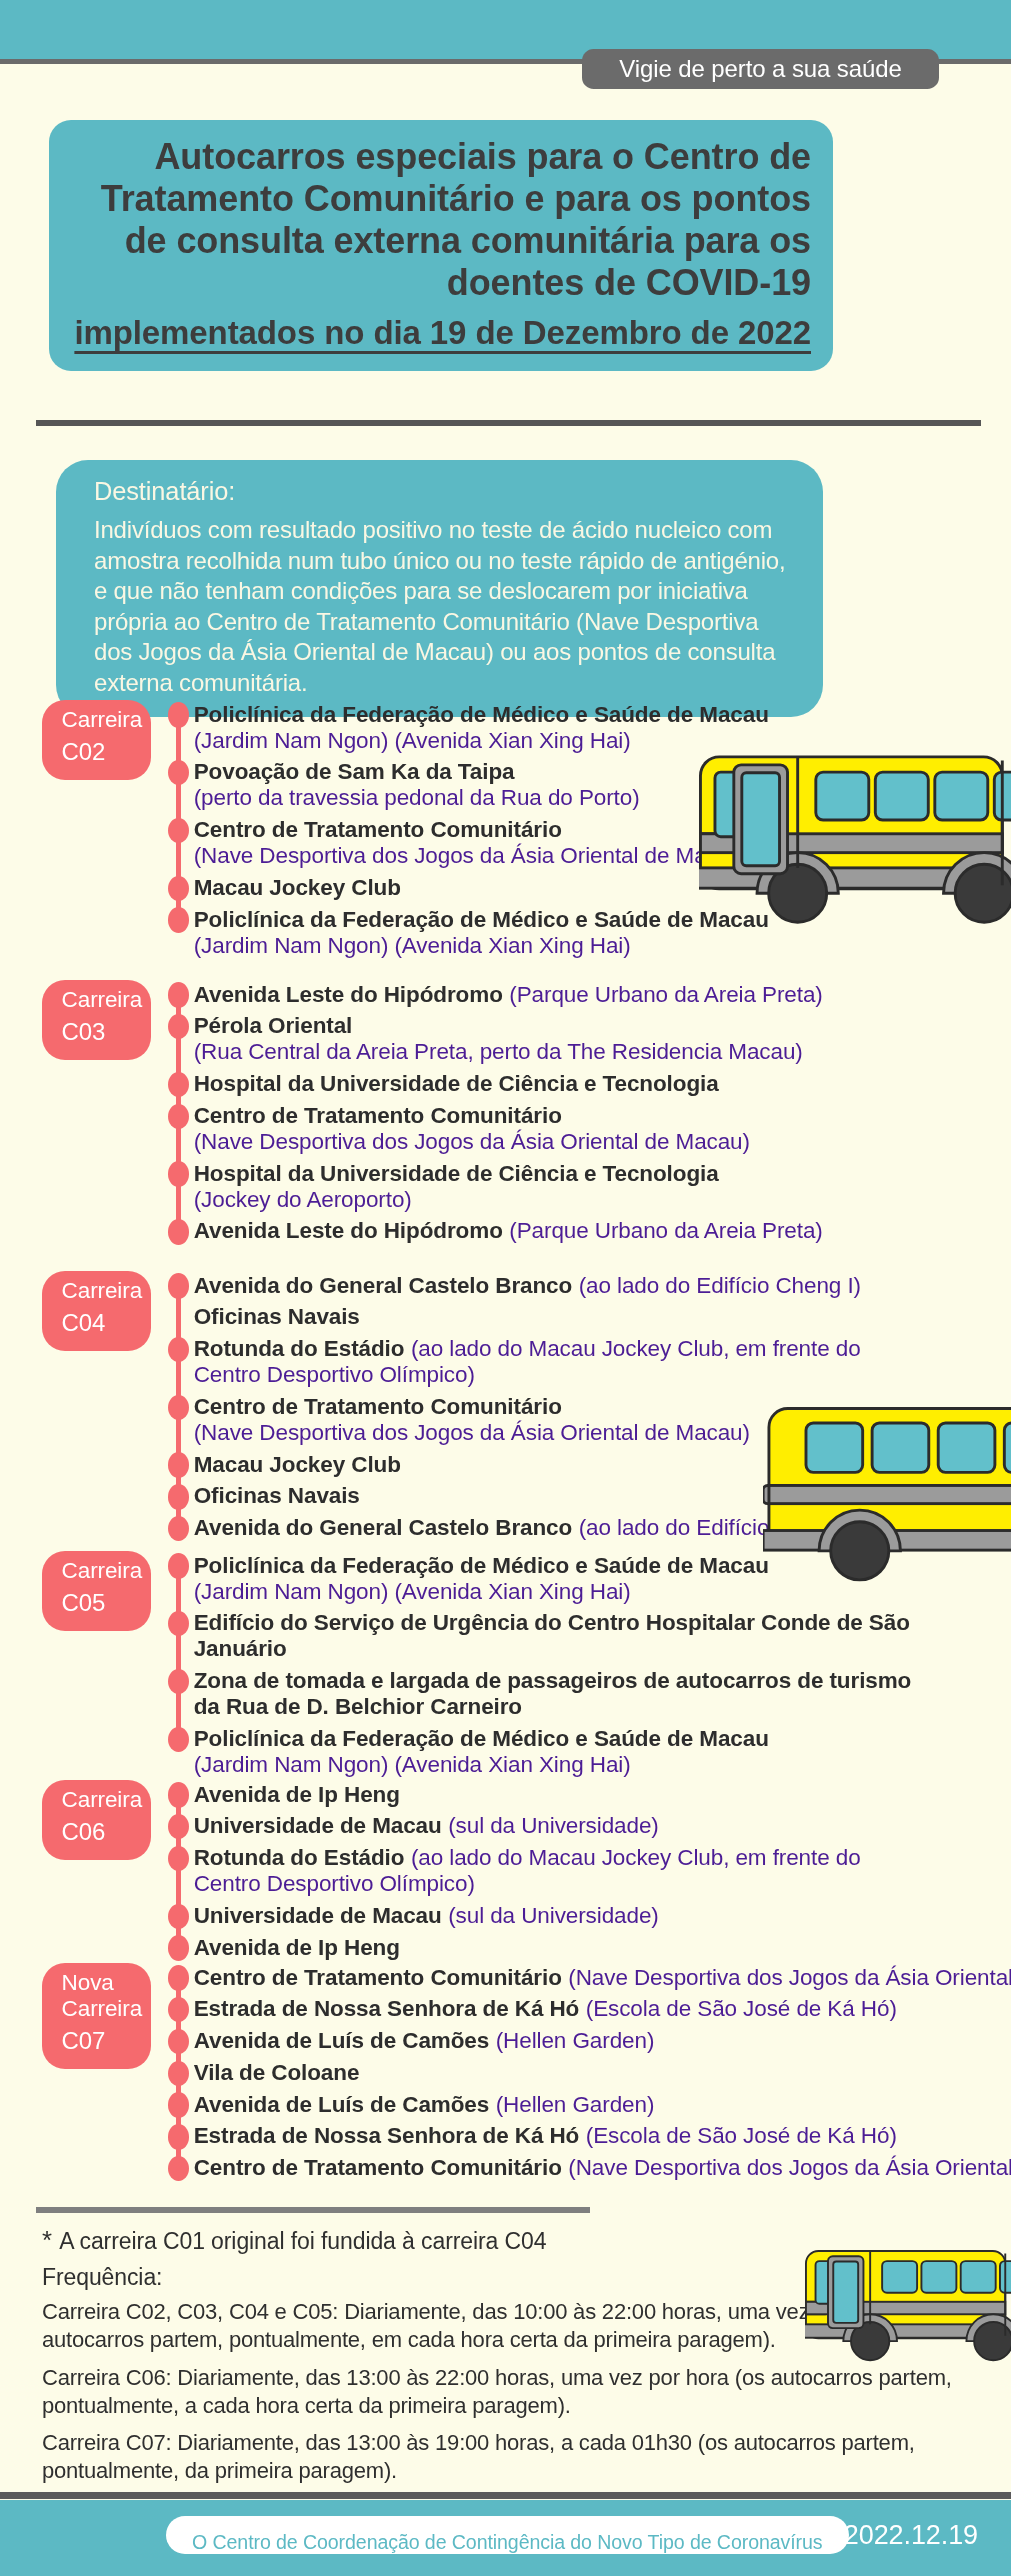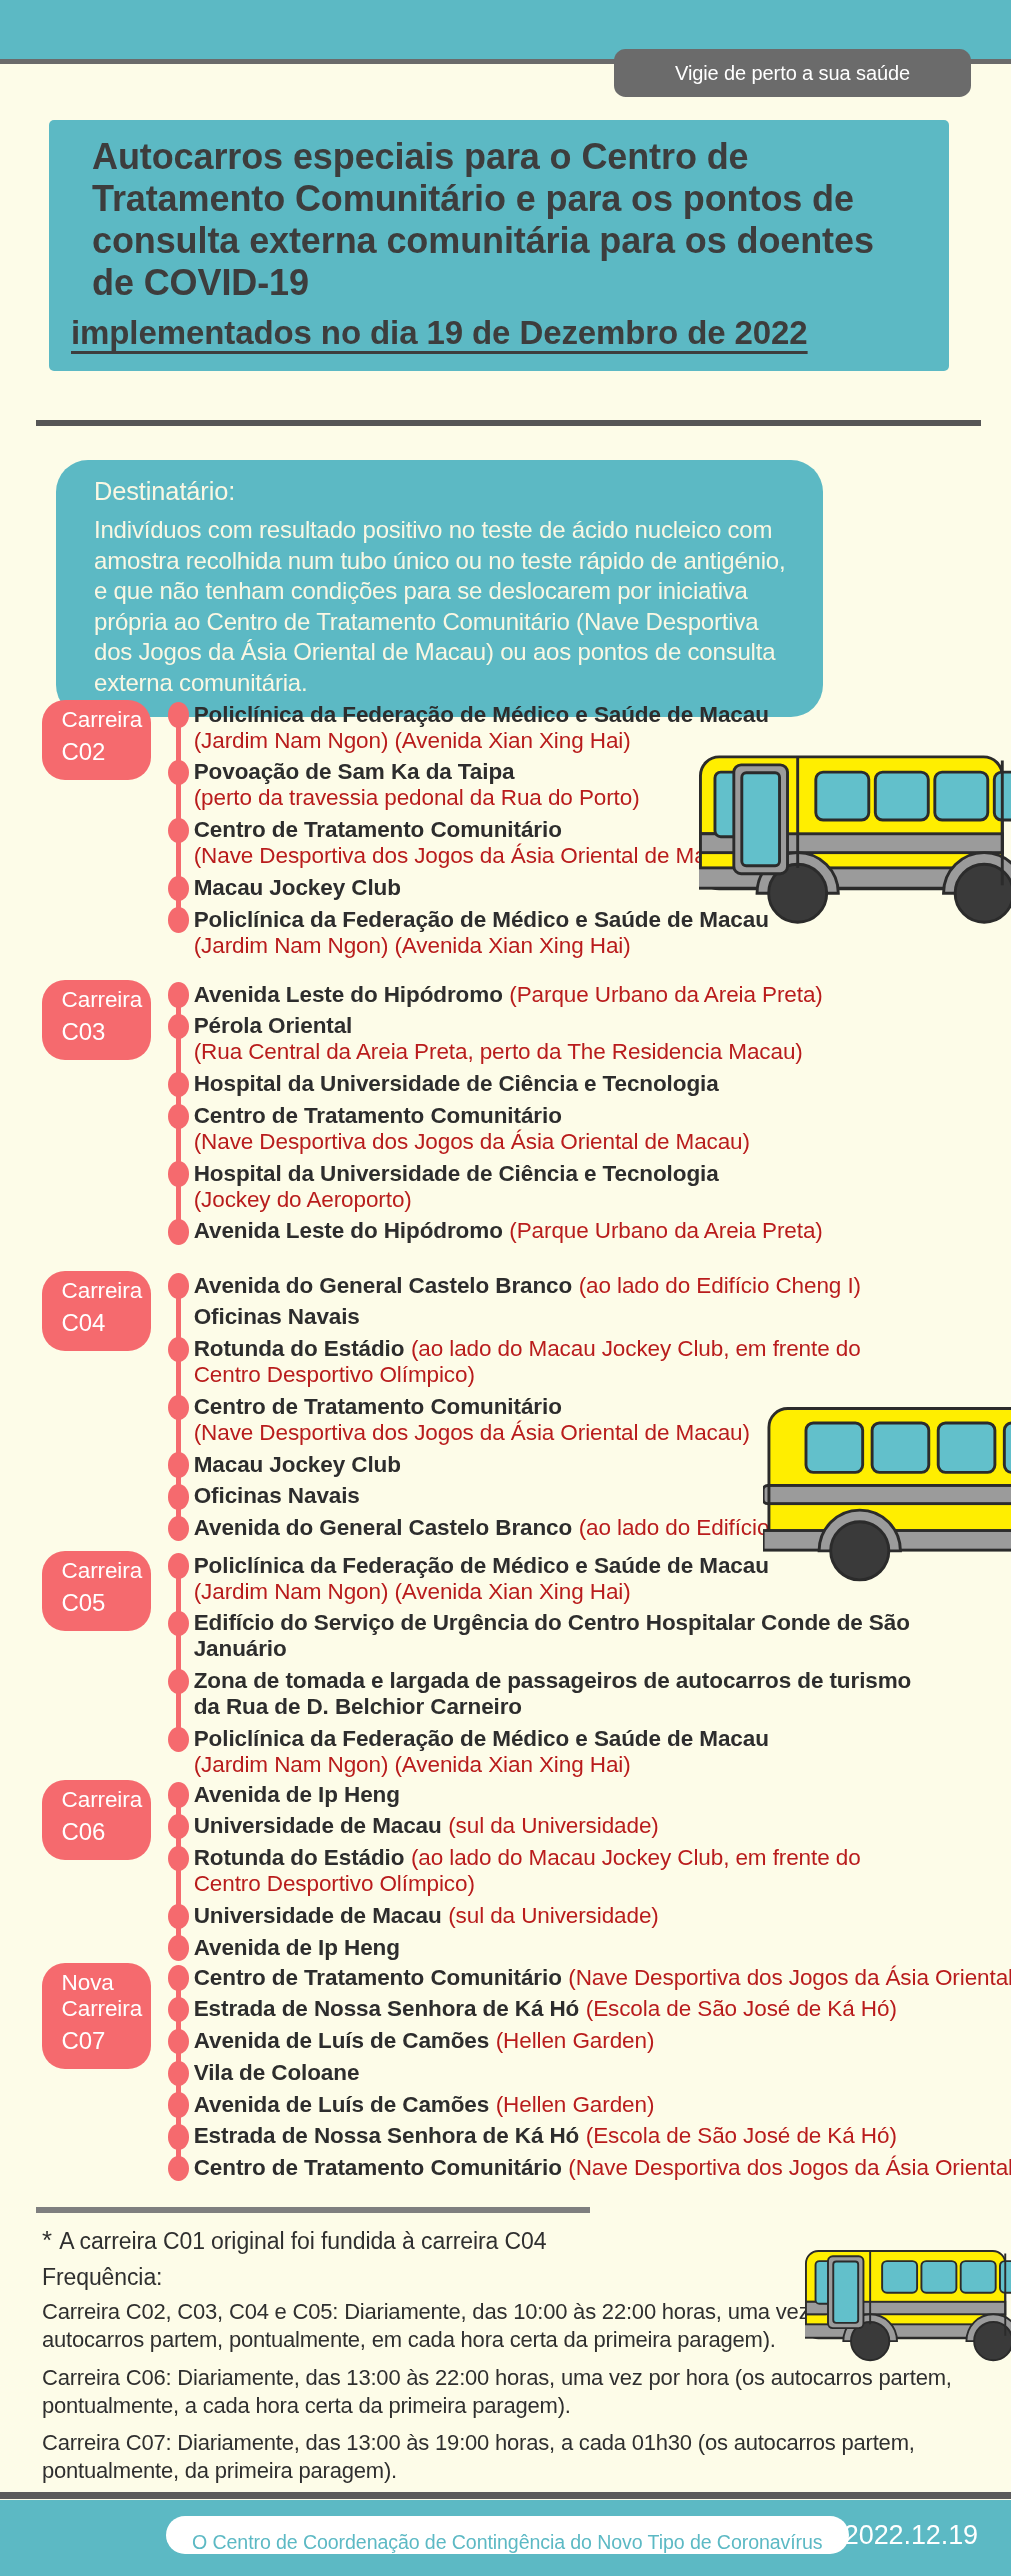--- a/index.html
+++ b/index.html
@@ -6,29 +6,29 @@
   html,body { background:#e8e8e0; }
   body { font-family:"Liberation Sans", sans-serif; }
   #page {
     position:relative; width:1011px; height:2576px; margin:0 auto;
     background:#fdfce8; overflow:hidden; letter-spacing:-0.1px; color:#2f2f2f;
   }
   
   .top-band { position:absolute; top:0; left:0; width:100%; height:64px;
     background:#5cb9c4; border-bottom:5.8px solid #6b6b6b; }
   .tagline {
-    position:absolute; top:49px; left:614px; width:357px; height:48px;
-    background:#6b6b6b; border-radius:11.6px; color:#ffffff; font-size:20px;
+    position:absolute; top:49px; left:582px; width:357px; height:40px;
+    background:#6b6b6b; border-radius:11.6px; color:#ffffff; font-size:24px;
     display:flex; align-items:center; justify-content:center; z-index:5;
   }
   
   .title-box {
-    position:absolute; top:120px; left:49px; width:900px;
-    background:#5cb9c4; border-radius:5px; padding:16px 22px 19px;
-    text-align:left; color:#3d3d3d;
+    position:absolute; top:120px; left:49px; width:784px;
+    background:#5cb9c4; border-radius:22px; padding:16px 22px 19px;
+    text-align:right; color:#3d3d3d;
   }
   .title-box h1 { font-size:36px; line-height:42px; font-weight:bold; max-width:814px; margin:0 auto; }
   .title-box h2 { font-size:33px; line-height:38px; font-weight:bold; margin-top:10.2px;
     text-decoration:underline; text-decoration-thickness:2.9px; text-underline-offset:6.5px; }
   .divider-1 { position:absolute; top:420px; left:36px; width:945px; height:5.8px; background:#565656; }
   
   .dest-box {
     position:absolute; top:460px; left:56px; width:767px;
     background:#5cb9c4; border-radius:32px; padding:17.4px 35px 19px 38px;
     color:#faf7e3;
@@ -52,21 +52,21 @@
   li.stop:last-child::before  { bottom:auto; height:13px; }
   li.stop:only-child::before  { display:none; }
   .dot {
     position:absolute; left:-26px; top:0.7px; width:21px; height:25.4px;
     background:#f56a6e; border-radius:50%; z-index:2;
   }
   .stop-text { display:inline-block; font-size:22.5px; line-height:26px; transform-origin:left center; }
   li.one-line .stop-text { white-space:nowrap; }
   li.wrap .stop-text { max-width:738px; }
   .stop-name { font-weight:bold; color:#2d2d2d;text-align:center; }
-  .stop-detail { font-weight:normal; color:#b91c1c; margin-left:6.5px; }
+  .stop-detail { font-weight:normal; color:#4c1d95; margin-left:6.5px; }
   li.two-line .stop-detail { display:block; margin-left:0; }
   
   svg.bus { position:absolute; z-index:1; }
   
   .divider-2 { position:absolute; top:2207px; left:36px; width:554px; height:5.8px; background:#7f7f7f; }
   .footnote { position:absolute; top:2226px; left:42px; font-size:23px; line-height:29px; }
   .footnote .marker { font-size:1.12em; margin-right:7.3px; }
   .freq-heading { position:absolute; top:2263px; left:42px; font-size:23px; line-height:29px; }
   .freq-list { position:absolute; top:2298px; left:42px; width:942px; list-style:none; }
   .freq-list li { font-size:22px; line-height:28px; letter-spacing:-0.2px; margin-bottom:9.5px; }

